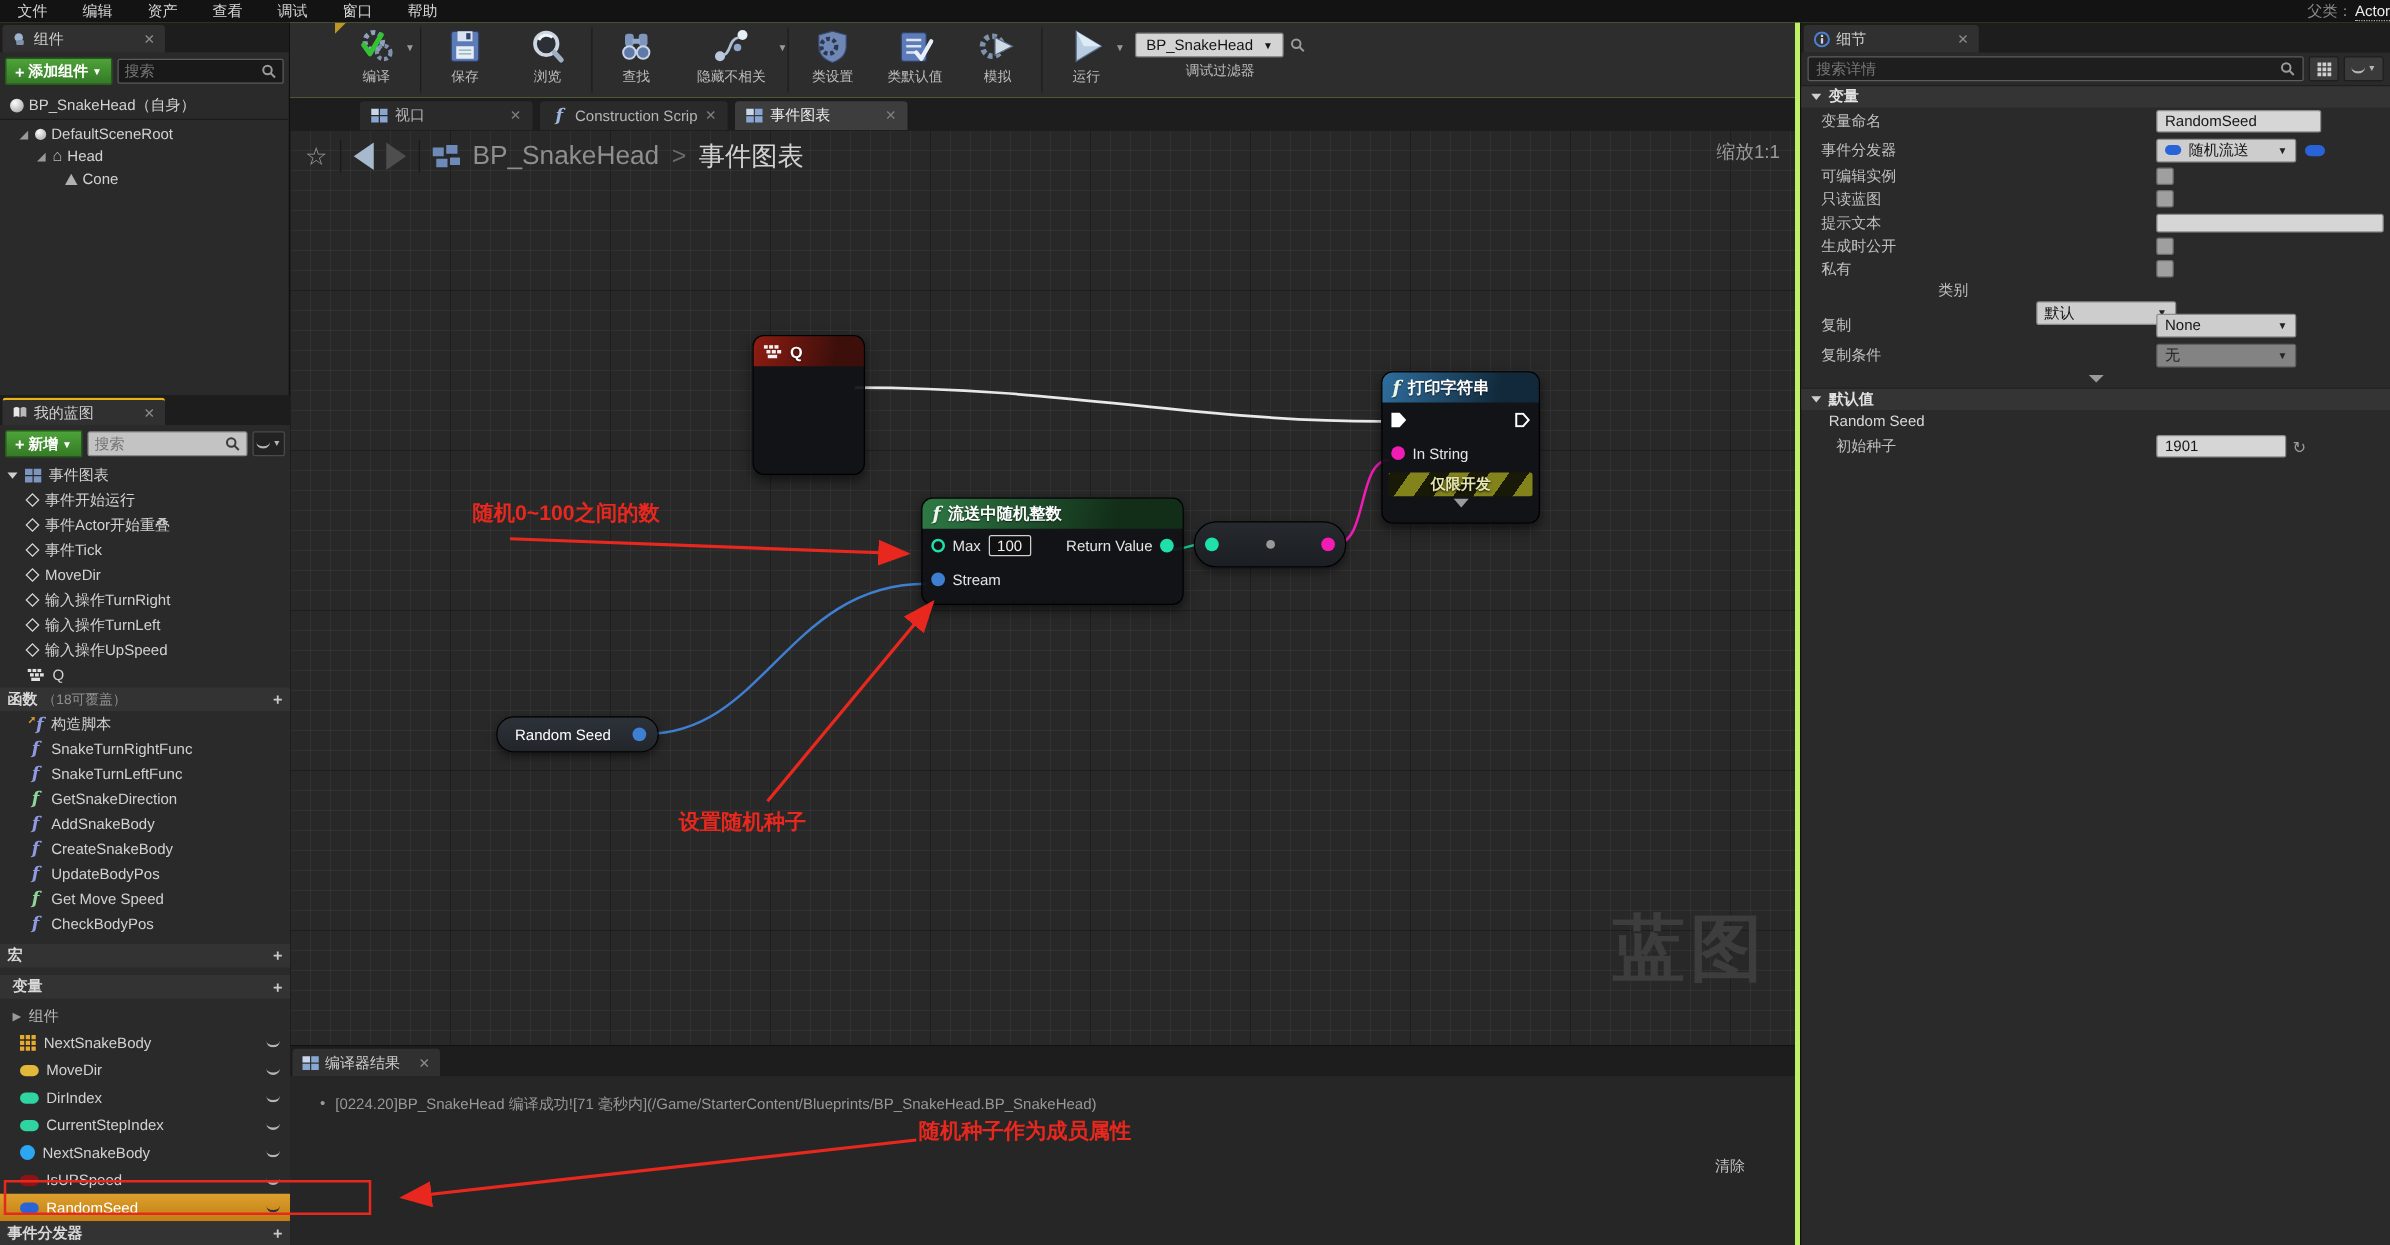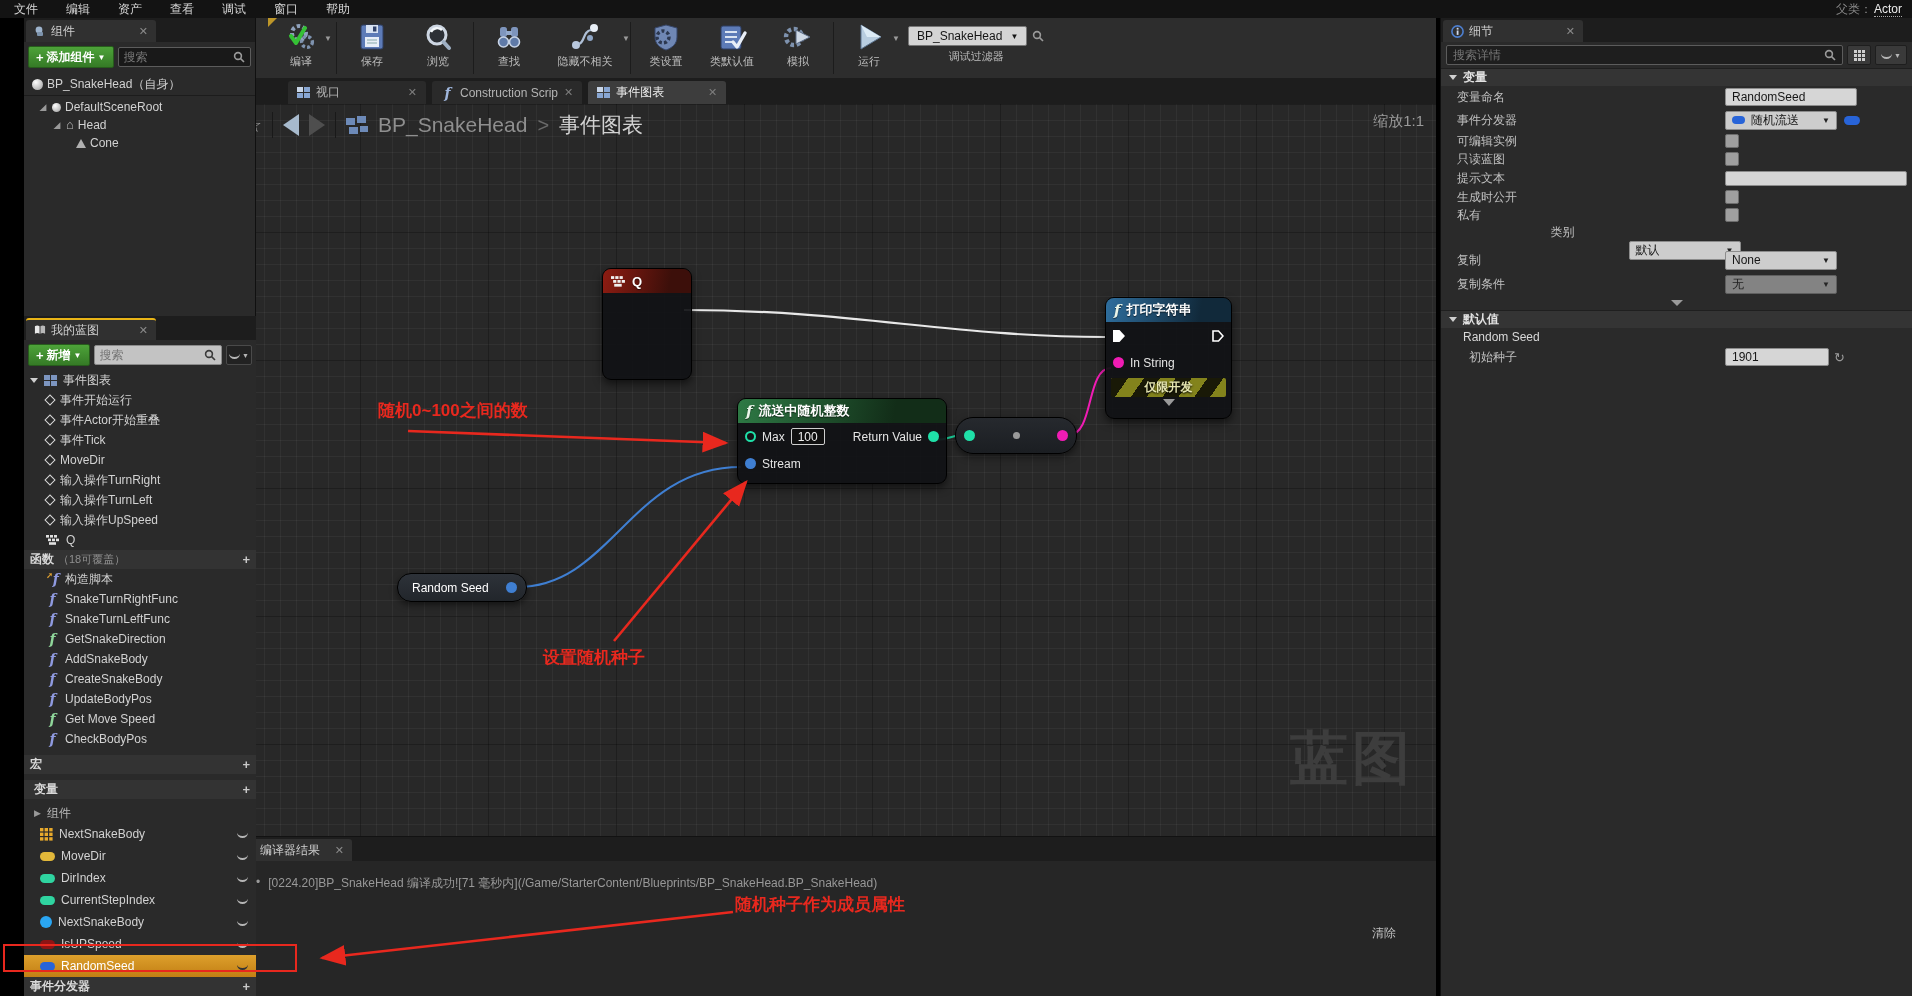--- a/index.html
+++ b/index.html
@@ -2,31 +2,31 @@
 <html style="--red: #e8281e; --sel-orange: #cf8d22; --btn-green: #3f9b3f; --exec: #e8e8e8; --wire-blue: #3f7fd2; --wire-teal: #1fe0a8; --wire-magenta: #f01cb4; --node-red: #8e1c12; --node-green: #2e7a45; --node-blue: #2e6e9e; --tab-yellow: #e8b416;"><head>
 <meta charset="utf-8">
 <style>
   :root{
     --red:#e8281e; --sel-orange:#cf8d22; --btn-green:#3f9b3f;
     --exec:#e8e8e8; --wire-blue:#3f7fd2; --wire-teal:#1fe0a8; --wire-magenta:#f01cb4;
     --node-red:#8e1c12; --node-green:#2e7a45; --node-blue:#2e6e9e; --tab-yellow:#e8b416;
   }
   *{box-sizing:border-box;margin:0;padding:0;font-family:"Liberation Sans",sans-serif;}
   html,body{width:1912px;height:996px;overflow:hidden;background:#1a1a1a;}
-  .app{position:relative;width:1912px;height:996px;background:#000000;font-size:12px;color:#cfcfcf;}
+  .app{position:relative;width:1912px;height:996px;background:#bef264;font-size:12px;color:#cfcfcf;}
 
   
   .menubar{position:absolute;left:0;top:0;width:1912px;height:18px;background:#131313;display:flex;align-items:center;gap:0;z-index:30;}
   .menubar .mi{padding:0 14px;color:#d6d6d6;font-size:12px;cursor:default;}
   .menubar .spacer{flex:1;}
   .parent-cls{color:#8a8a8a;margin-right:2px;}
-  .parent-cls-val{color:#ededed;border-bottom:1px dotted #aaa;margin-right:10px;}
+  .parent-cls-val{color:#ededed;border-bottom:1px dotted #aaa;margin-right:0;}
 
   
-  .left{position:absolute;left:0;top:18px;width:232px;height:978px;background:#2a2a2a;border-right:1px solid #101010;z-index:20;margin-left:24px;}
+  .left{position:absolute;left:0;top:18px;width:232px;height:978px;background:#2a2a2a;border-right:1px solid #101010;z-index:20;}
   .ptabbar{height:24px;background:#1d1d1d;display:flex;align-items:flex-end;}
   .ptab{height:22px;background:#303030;display:flex;align-items:center;gap:5px;padding:0 8px;color:#cfcfcf;border-radius:3px 3px 0 0;margin-left:2px;min-width:130px;}
   .ptab.yellow-top{border-top:2px solid var(--tab-yellow);}
   .ptab .x{margin-left:auto;color:#8a8a8a;font-size:11px;}
   .ptoolbar{height:30px;display:flex;align-items:center;gap:4px;padding:0 4px;background:#2a2a2a;}
   .gbtn{background:linear-gradient(#4da339,#357a26);border:1px solid #275c1c;color:#fff;font-weight:bold;font-size:12px;border-radius:2px;height:22px;display:flex;align-items:center;gap:3px;padding:0 7px;white-space:nowrap;}
   .gbtn .plus{font-size:13px;}
   .gbtn .dd{font-size:8px;}
   .searchbox{flex:1;height:20px;background:#191919;border:1px solid #5c5c5c;border-radius:2px;display:flex;align-items:center;padding:0 5px;color:#8a8a8a;}
   .searchbox.light{background:#c3c3c3;color:#4c4c4c;border:1px solid #8a8a8a;}

